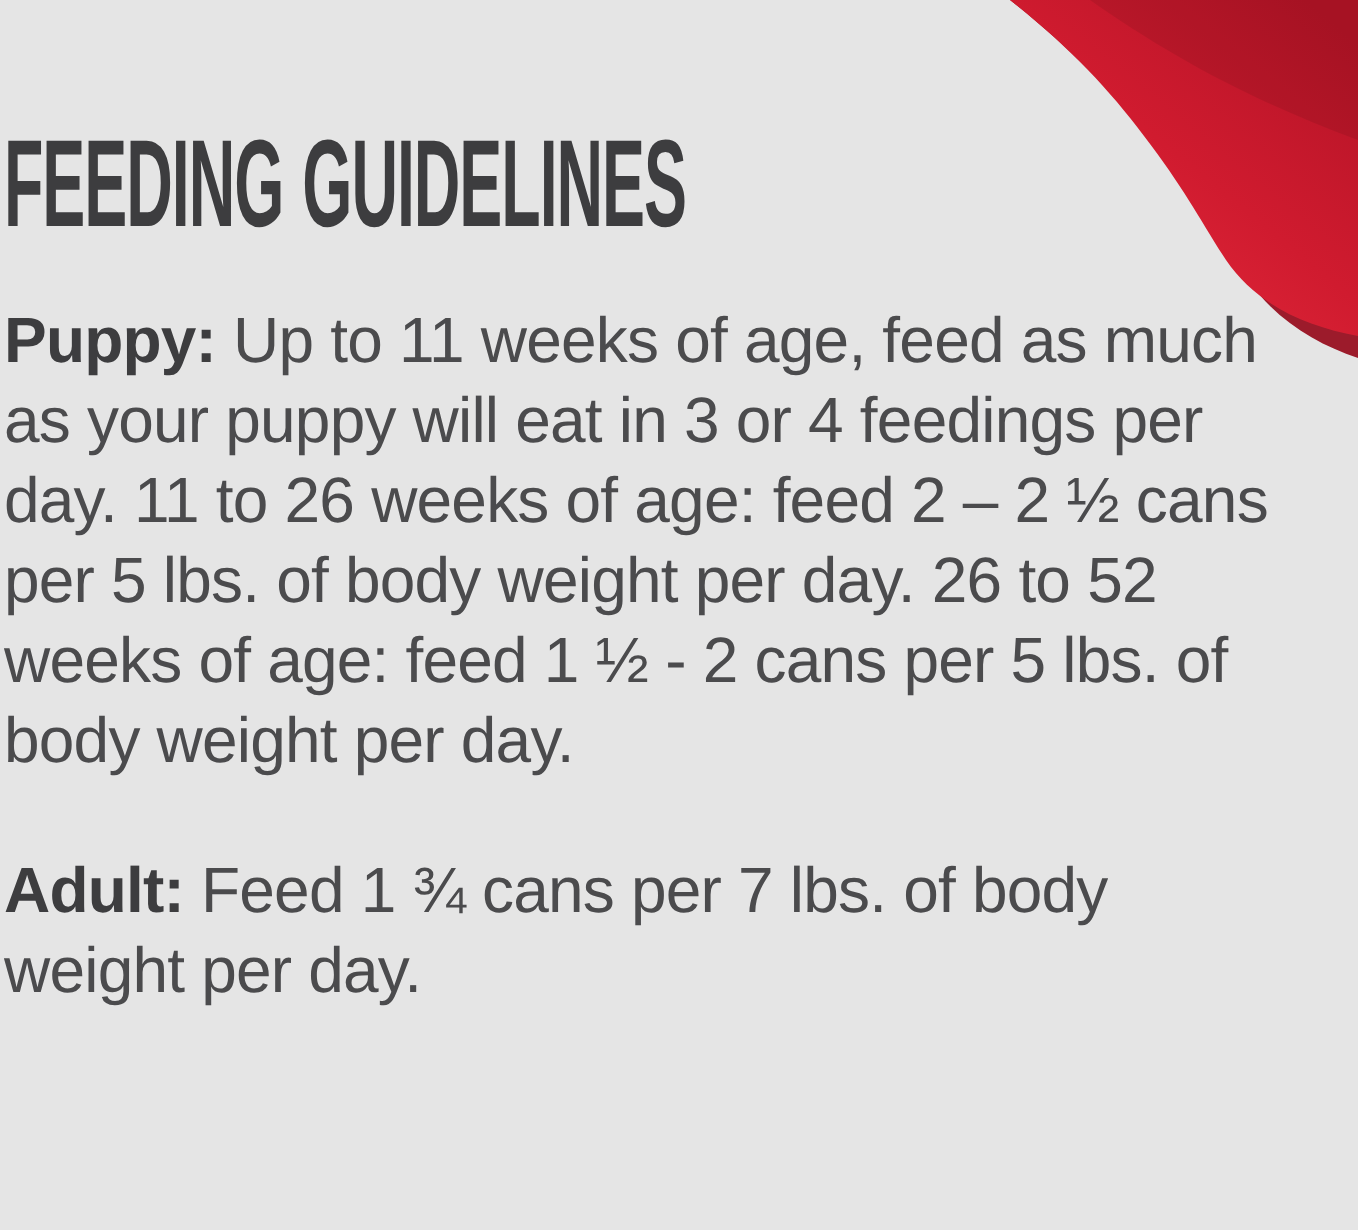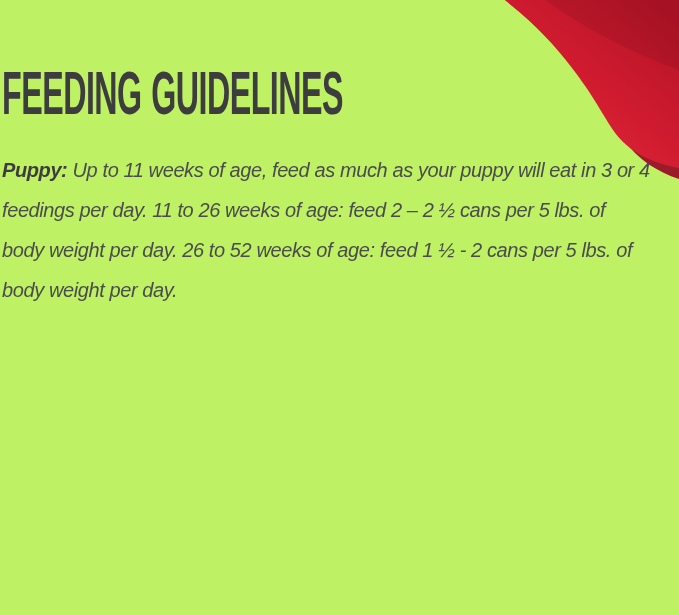--- a/index.html
+++ b/index.html
@@ -7,21 +7,21 @@
     --accent-red-dark: #9c1b2b;
     --heading-text: #3d3d3f;
     --body-text: #4b4b4d;
   }
   * { margin: 0; padding: 0; box-sizing: border-box; }
   html, body { background: #ffffff; }
   .page {
     position: relative;
     width: 679px;
     height: 615px;
-    background: #bef264;
+    background: #e5e5e5;
     overflow: hidden;
     font-family: "Liberation Sans", sans-serif;
   }
   .corner-swoosh {
     position: absolute;
     top: 0;
     right: 0;
     width: 679px;
     height: 190px;
     pointer-events: none;
@@ -38,26 +38,25 @@
     font-weight: 700;
     color: var(--heading-text);
     letter-spacing: -1px;
     word-spacing: 2px;
     transform: scaleX(0.52);
     transform-origin: left center;
     white-space: nowrap;
   }
   .guideline {
     width: 650px;
-    font-size: 20px;
+    font-size: 32px;
     line-height: 40px;
     letter-spacing: -0.4px;
     color: var(--body-text);
     font-weight: 400;
-    font-style: italic;
   }
   .guideline .label {
     font-weight: 700;
     color: var(--heading-text);
   }
   .guideline-puppy { margin-top: 26px; }
   .guideline-adult { margin-top: 35px; }
   .guideline-gestation { margin-top: 36px; }
 </style>
 </head>
@@ -78,16 +77,17 @@
     <path d="M505,0 C534,23 554,44 572,68 C592,94 600,110 613,130 C628,152 652,163 679,168 L679,0 Z" fill="url(#gradMain)"></path>
     <path d="M545,0 C585,28 625,50 679,70 L679,0 Z" fill="rgba(0,0,0,0.08)"></path>
   </svg>
 
   <div class="content">
 
     <h1 class="page-title">FEEDING GUIDELINES</h1>
 
     <p class="guideline guideline-puppy"><span class="label">Puppy:</span> <span>Up to 11 weeks of age, feed as much as your puppy will eat in 3 or 4 feedings per day. 11 to 26 weeks of age: feed 2 – 2 ½ cans per 5 lbs. of body weight per day. 26 to 52 weeks of age: feed 1 ½ - 2 cans per 5 lbs. of body weight per day.</span></p>
 
+    <p class="guideline guideline-adult"><span class="label">Adult:</span> <span>Feed 1 ¾ cans per 7 lbs. of body weight per day.</span></p>
 
 
   </div>
 </div>
 
 </body></html>

